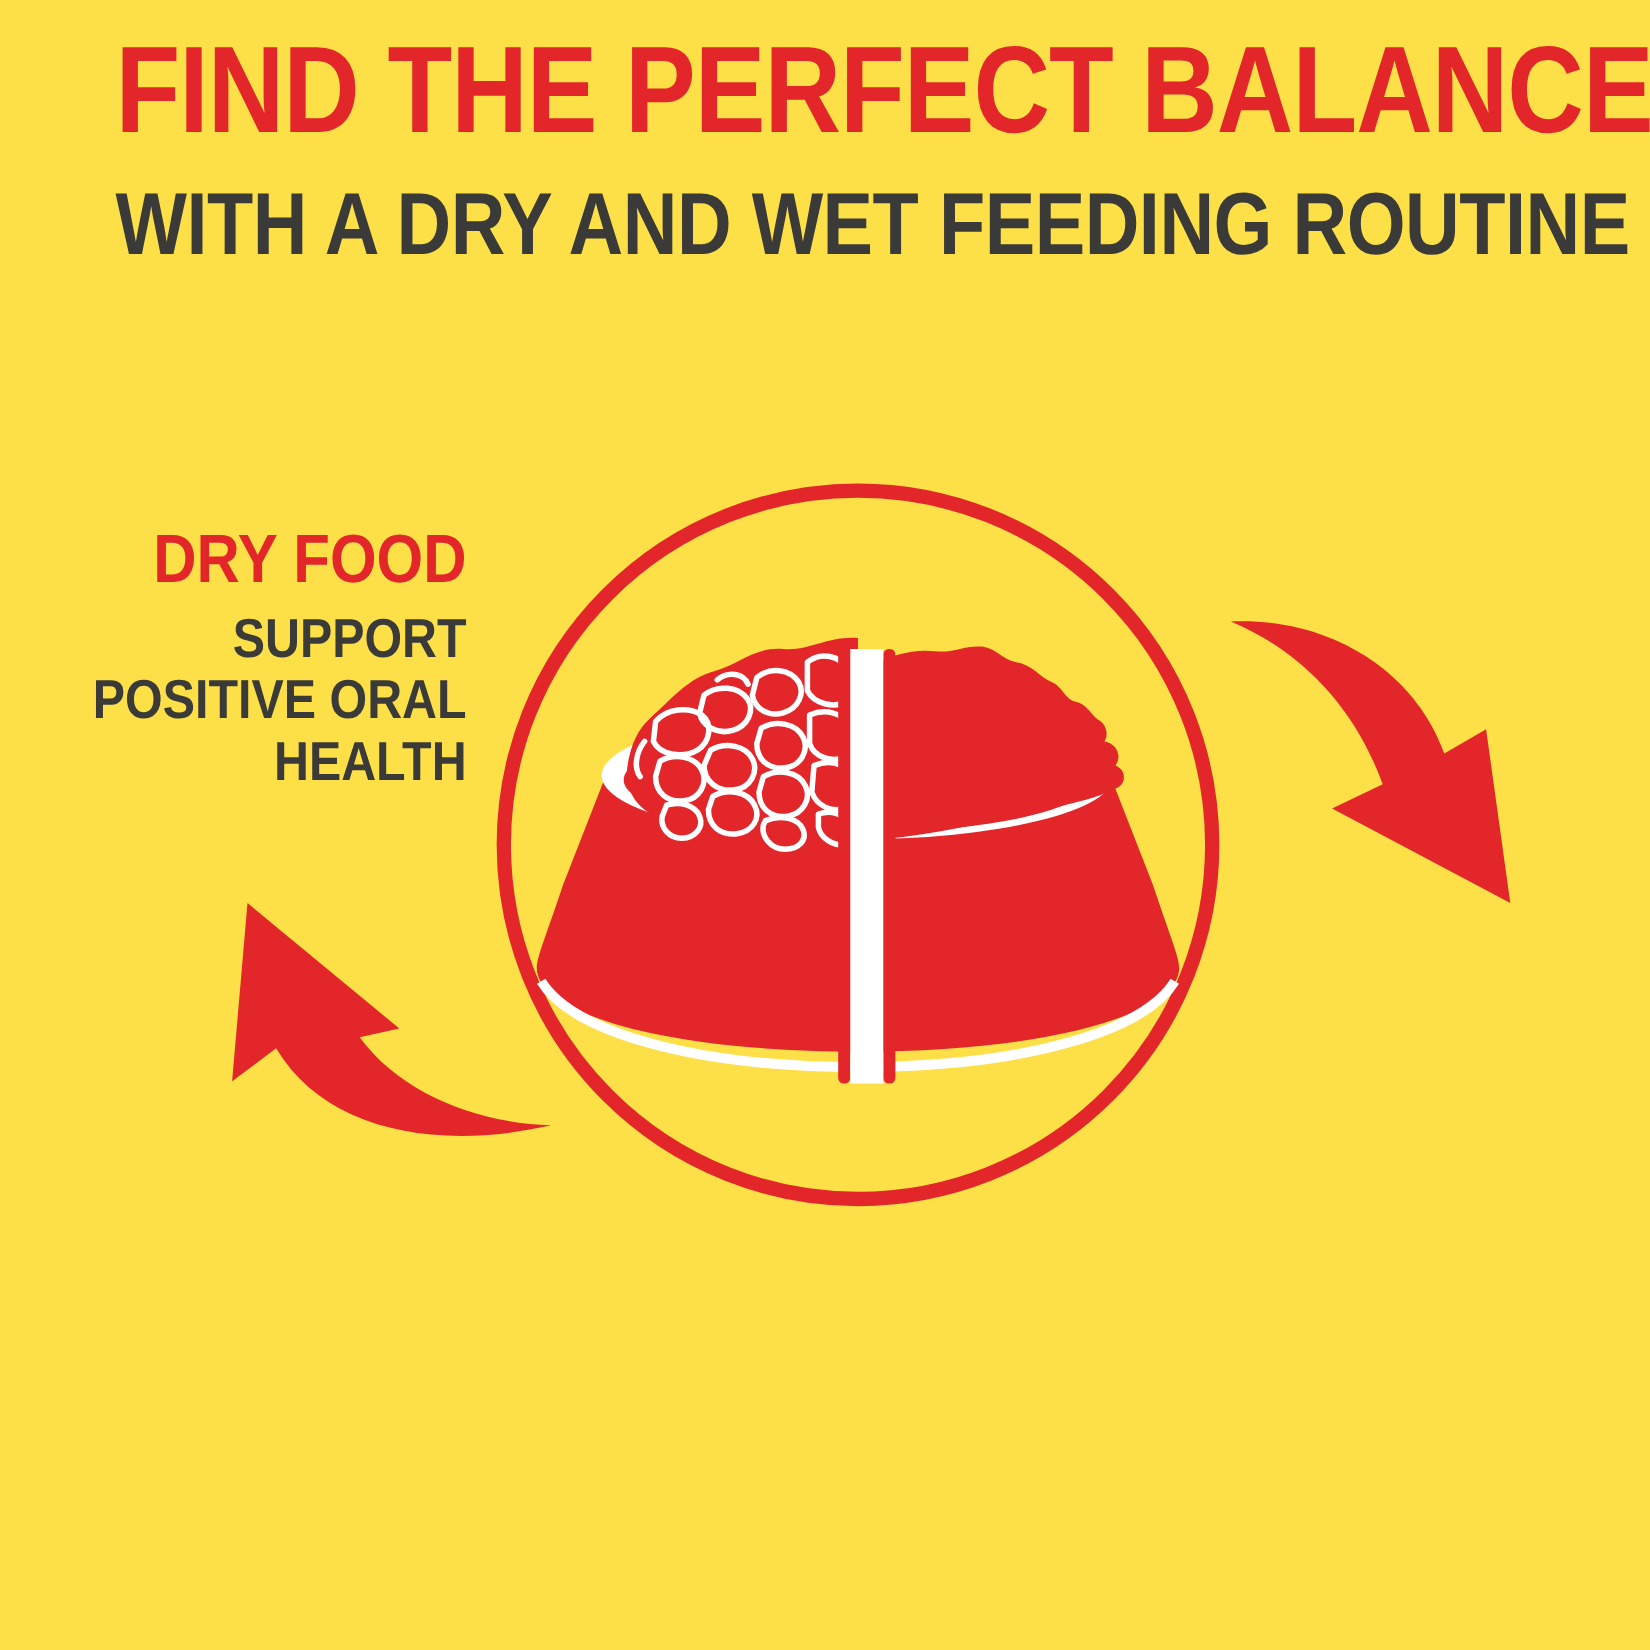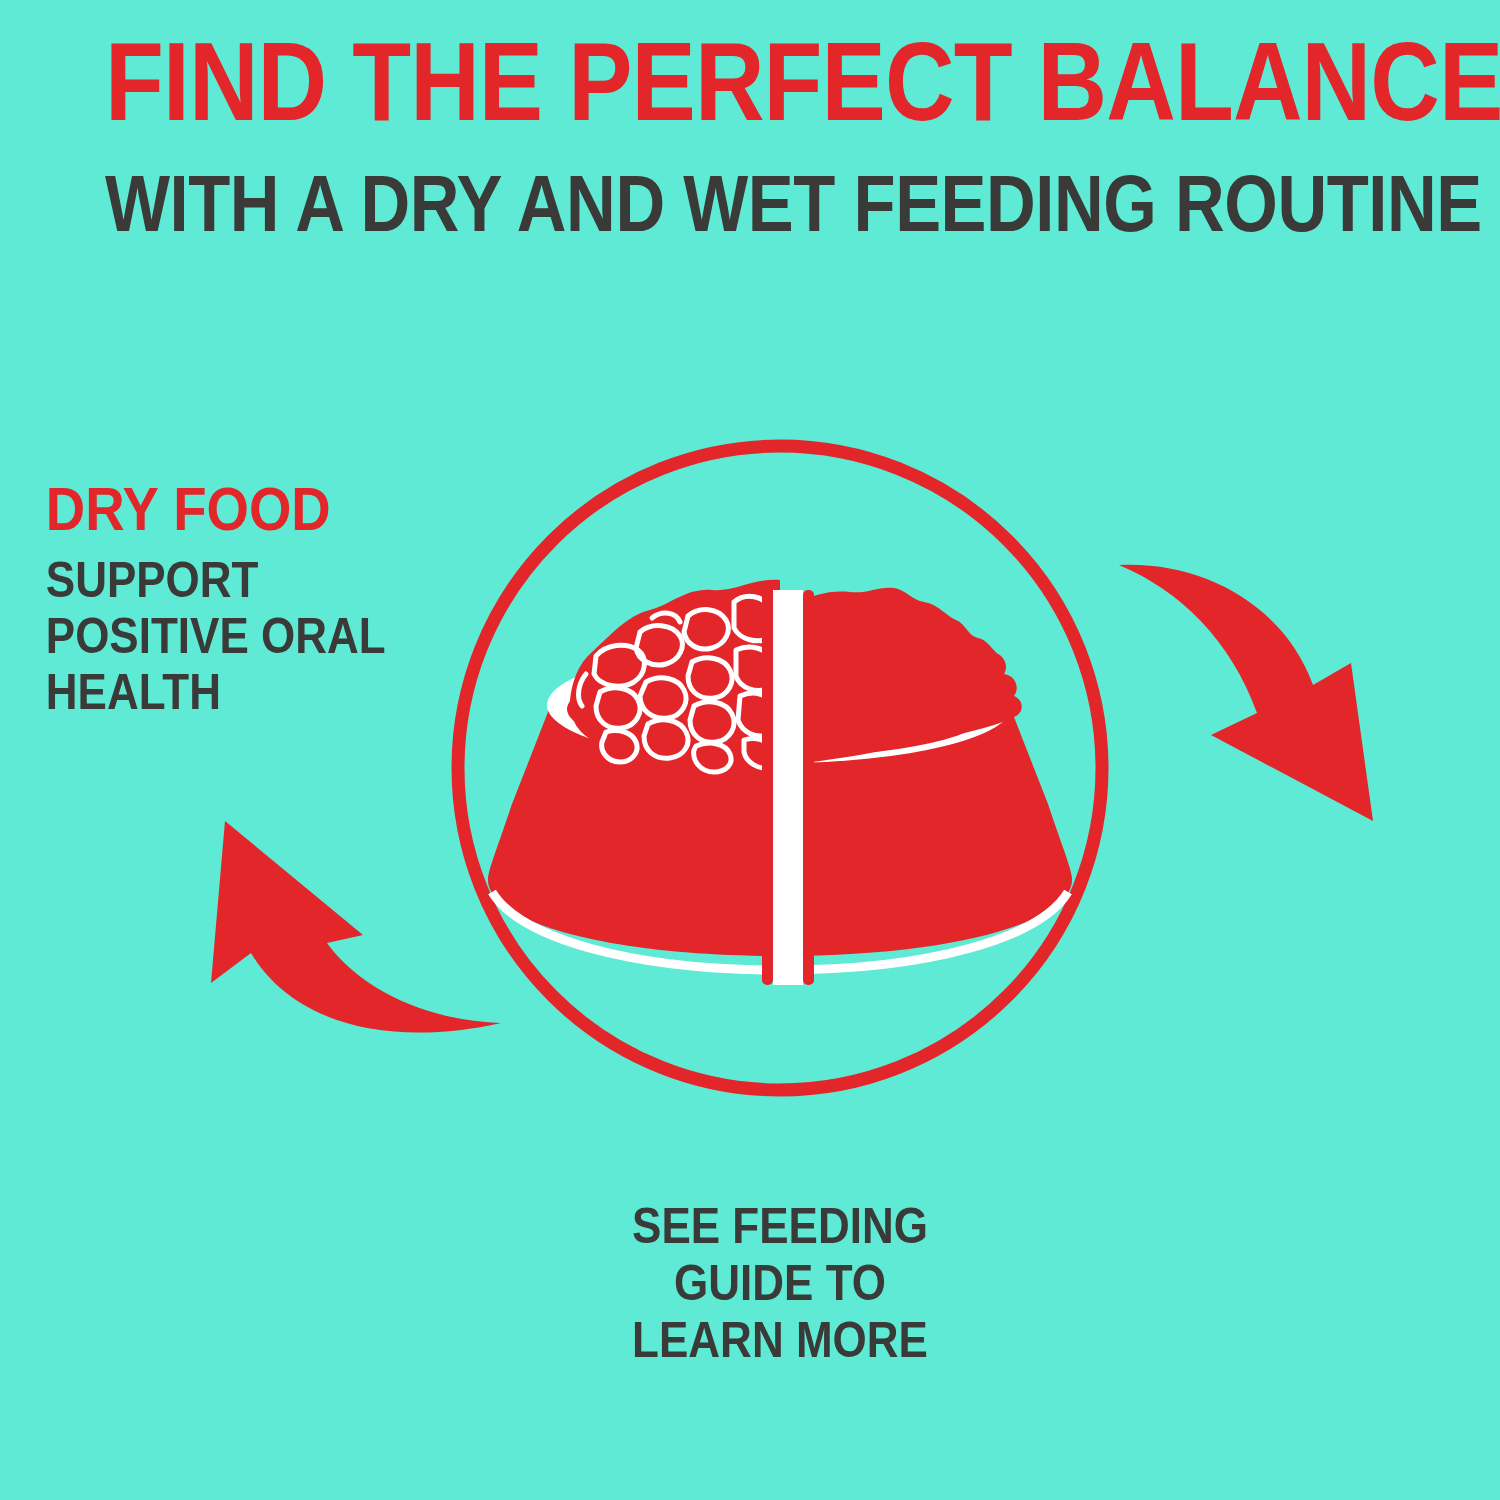--- a/index.html
+++ b/index.html
@@ -8,21 +8,21 @@
     padding: 0;
     background: #ffffff;
   }
   body {
     font-family: "Liberation Sans", "DejaVu Sans", sans-serif;
   }
   #stage {
     position: relative;
     width: 1500px;
     height: 1500px;
-    background: #5eead4;
+    background: #fde047;
     overflow: hidden;
   }
 
   
   .headline-wrap {
     position: absolute;
     left: 0;
     top: 26px;
     width: 1500px;
     text-align: center;
@@ -48,21 +48,21 @@
     color: #3A3A38;
     transform: scaleX(0.86);
     transform-origin: center top;
     white-space: nowrap;
     margin: 26px 0 0 0;
   }
 
   
   .side-block {
     position: absolute;
-    text-align: left;
+    text-align: right;
   }
   .side-title {
     font-family: "Liberation Sans Narrow", "Liberation Sans", sans-serif;
     font-weight: 700;
     font-size: 62px;
     line-height: 1.0;
     color: #E3262A;
     transform: scaleX(0.88);
     white-space: nowrap;
     margin: 0;
@@ -230,25 +230,20 @@
   <div class="side-block" id="dry-block">
     <div class="side-title">DRY FOOD</div>
     <div class="side-body">
       <div>SUPPORT</div>
       <div>POSITIVE ORAL</div>
       <div>HEALTH</div>
     </div>
   </div>
 
 
-  <div id="bottom-caption">
-    <div class="cap-line">SEE FEEDING</div>
-    <div class="cap-line">GUIDE TO</div>
-    <div class="cap-line">LEARN MORE</div>
-  </div>
 
   <div id="footer">
     
     
 
     
   </div>
 
 </div>
 

